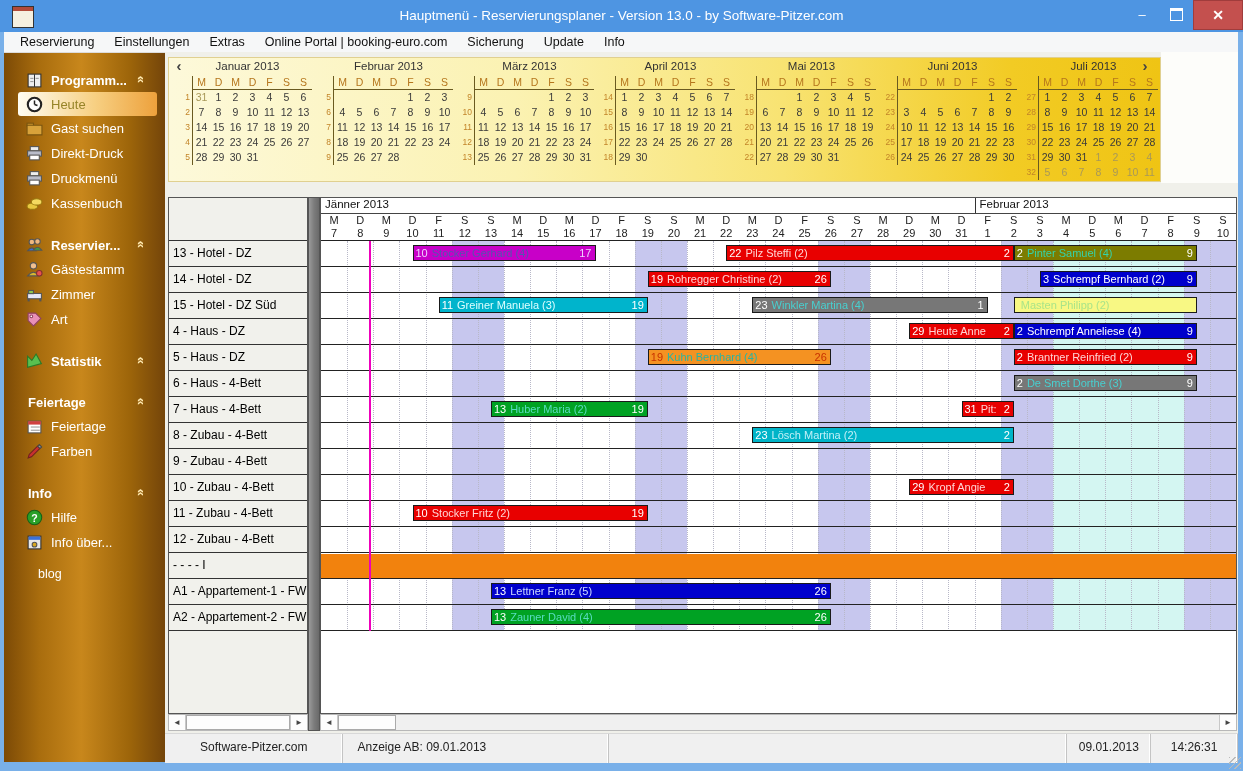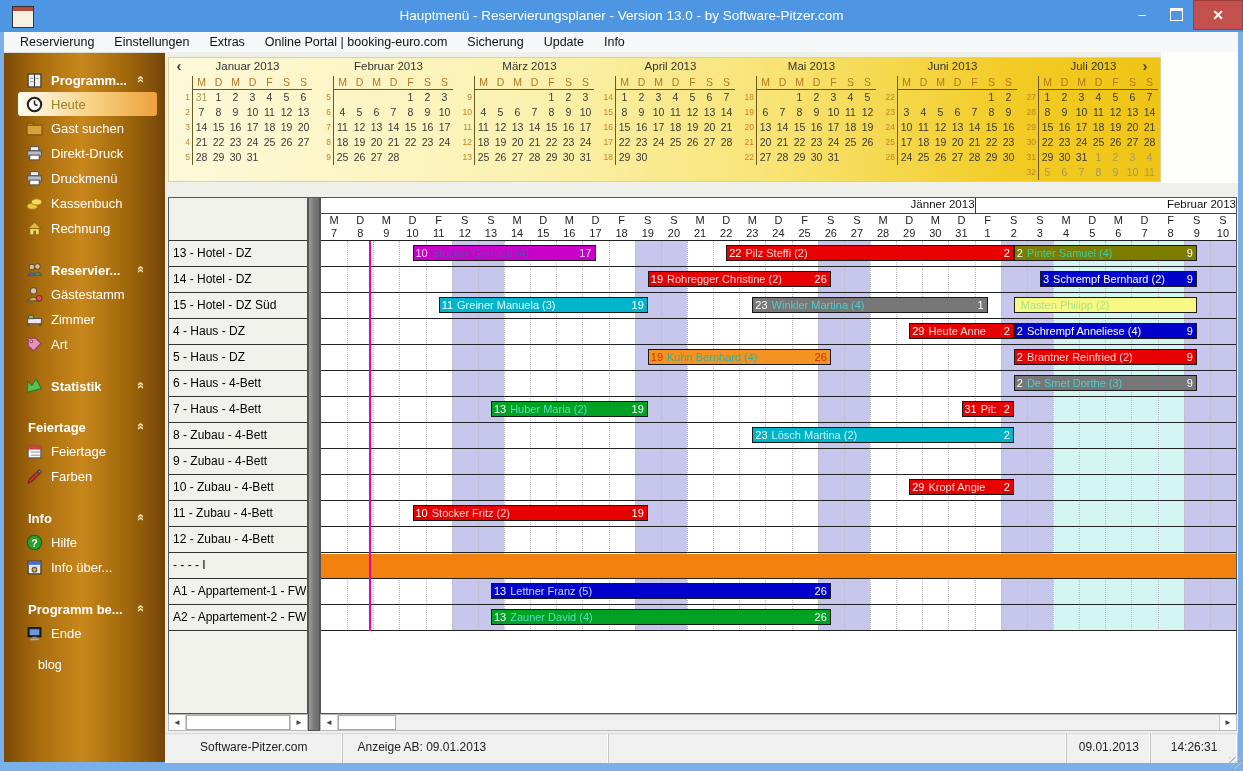--- a/index.html
+++ b/index.html
@@ -69,21 +69,21 @@
   .lp-head{height:42px;border-bottom:1px solid #333;}
   .lp-row{height:25px;line-height:25px;border-bottom:1px solid #333;font-size:12px;color:#000;
     padding-left:4px;white-space:nowrap;overflow:hidden;}
   .splitter{position:absolute;left:308px;top:197px;width:12px;height:534px;
     background:linear-gradient(90deg,#9a9a9a,#7c7c7c 50%,#6a6a6a);border:1px solid #555;box-sizing:border-box;}
   
   .gantt{position:absolute;left:320px;top:197px;width:917px;height:517px;background:#fff;
     border:1px solid #555;box-sizing:border-box;overflow:hidden;}
   .g-inner{position:absolute;left:0;top:0;width:915px;height:515px;}
   .g-monthrow{position:absolute;left:0;top:0;width:915px;height:15px;border-bottom:1px solid #444;background:#fff;}
-  .g-month{position:absolute;top:0;height:15px;font-size:11.5px;color:#111;padding-left:4px;box-sizing:border-box;text-align:right;}
+  .g-month{position:absolute;top:0;height:15px;font-size:11.5px;color:#111;padding-left:4px;box-sizing:border-box;}
   .g-month.sep{border-left:1px solid #333;}
   .g-dow{position:absolute;top:16px;height:13px;text-align:center;font-size:11px;color:#222;}
   .g-dnum{position:absolute;top:29px;height:13px;text-align:center;font-size:11px;color:#222;}
   .g-headline{position:absolute;left:0;top:42px;width:915px;height:0;border-bottom:1px solid #222;}
   .g-shade{position:absolute;top:43px;height:390px;}
   .g-dot{position:absolute;top:43px;height:390px;width:0;border-left:1px dotted #b8b8c8;}
   .g-rowline{position:absolute;left:0;width:915px;height:0;border-bottom:1px solid #222;}
   .g-seprow{position:absolute;left:0;width:915px;height:24px;background:#f2820d;}
   .g-today{position:absolute;top:43px;height:390px;width:2px;background:#ee00bb;}
   .g-bar{position:absolute;height:16px;border:1px solid #1a1a1a;box-sizing:border-box;display:flex;
@@ -196,30 +196,20 @@
           </div>
           <div class="sb-item">
             <span class="sb-ic">
               <svg viewBox="0 0 16 16">
                 <ellipse cx="6" cy="10.5" rx="5" ry="3" fill="#e8c840" stroke="#9a7a10"></ellipse>
                 <ellipse cx="10" cy="6.5" rx="5" ry="3" fill="#f4da60" stroke="#9a7a10"></ellipse>
               </svg>
             </span>
             <span>Kassenbuch</span>
           </div>
-          <div class="sb-item">
-            <span class="sb-ic">
-              <svg viewBox="0 0 16 16">
-                <path d="M1.5 8 L8 2 L14.5 8z" fill="#e8b830" stroke="#8a6a10"></path>
-                <rect x="3.5" y="8" width="9" height="6" fill="#f4d860" stroke="#8a6a10"></rect>
-                <rect x="7" y="10" width="2.4" height="4" fill="#8a6a10"></rect>
-              </svg>
-            </span>
-            <span>Rechnung</span>
-          </div>
         </div>
         <div class="sb-section">
           <div class="sb-header">
             <span class="sb-ic">
               <svg viewBox="0 0 16 16">
                 <circle cx="5.5" cy="4.8" r="2.6" fill="#f0b880" stroke="#555"></circle>
                 <path d="M1.5 13 q4-5.5 8 0z" fill="#3a6fd8" stroke="#555"></path>
                 <circle cx="10.8" cy="4.2" r="2.6" fill="#f0b880" stroke="#555"></circle>
                 <path d="M6.8 12.4 q4-5.5 8 0z" fill="#3aa048" stroke="#555"></path>
               </svg>
@@ -311,37 +301,20 @@
           </div>
           <div class="sb-item">
             <span class="sb-ic">
               <svg viewBox="0 0 16 16">
                 <rect x="2" y="2" width="12" height="12" fill="#e8e8e8" stroke="#333"></rect>
                 <rect x="2.5" y="2.5" width="11" height="3" fill="#3a70d8"></rect>
                 <circle cx="8" cy="10" r="2.2" fill="#d8a820" stroke="#555"></circle>
               </svg>
             </span>
             <span>Info über...</span>
-          </div>
-        </div>
-        <div class="sb-section">
-          <div class="sb-header noicon">
-            <span class="lbl">Programm be...</span>
-            <span class="sb-chev">»</span>
-          </div>
-          <div class="sb-item">
-            <span class="sb-ic">
-              <svg viewBox="0 0 16 16">
-                <rect x="2" y="2.5" width="12" height="8.5" fill="#223" stroke="#111"></rect>
-                <rect x="3.5" y="4" width="9" height="5.5" fill="#6a9ad8"></rect>
-                <rect x="6" y="11" width="4" height="1.8" fill="#888"></rect>
-                <rect x="4" y="12.8" width="8" height="1.6" fill="#aaa"></rect>
-              </svg>
-            </span>
-            <span>Ende</span>
           </div>
         </div>
         <div class="sb-blog">blog</div>
       </div>
   </div>
 
   <div class="content-bg"></div>
   <div class="cal-gap"></div>
 
   <div class="calstrip">

